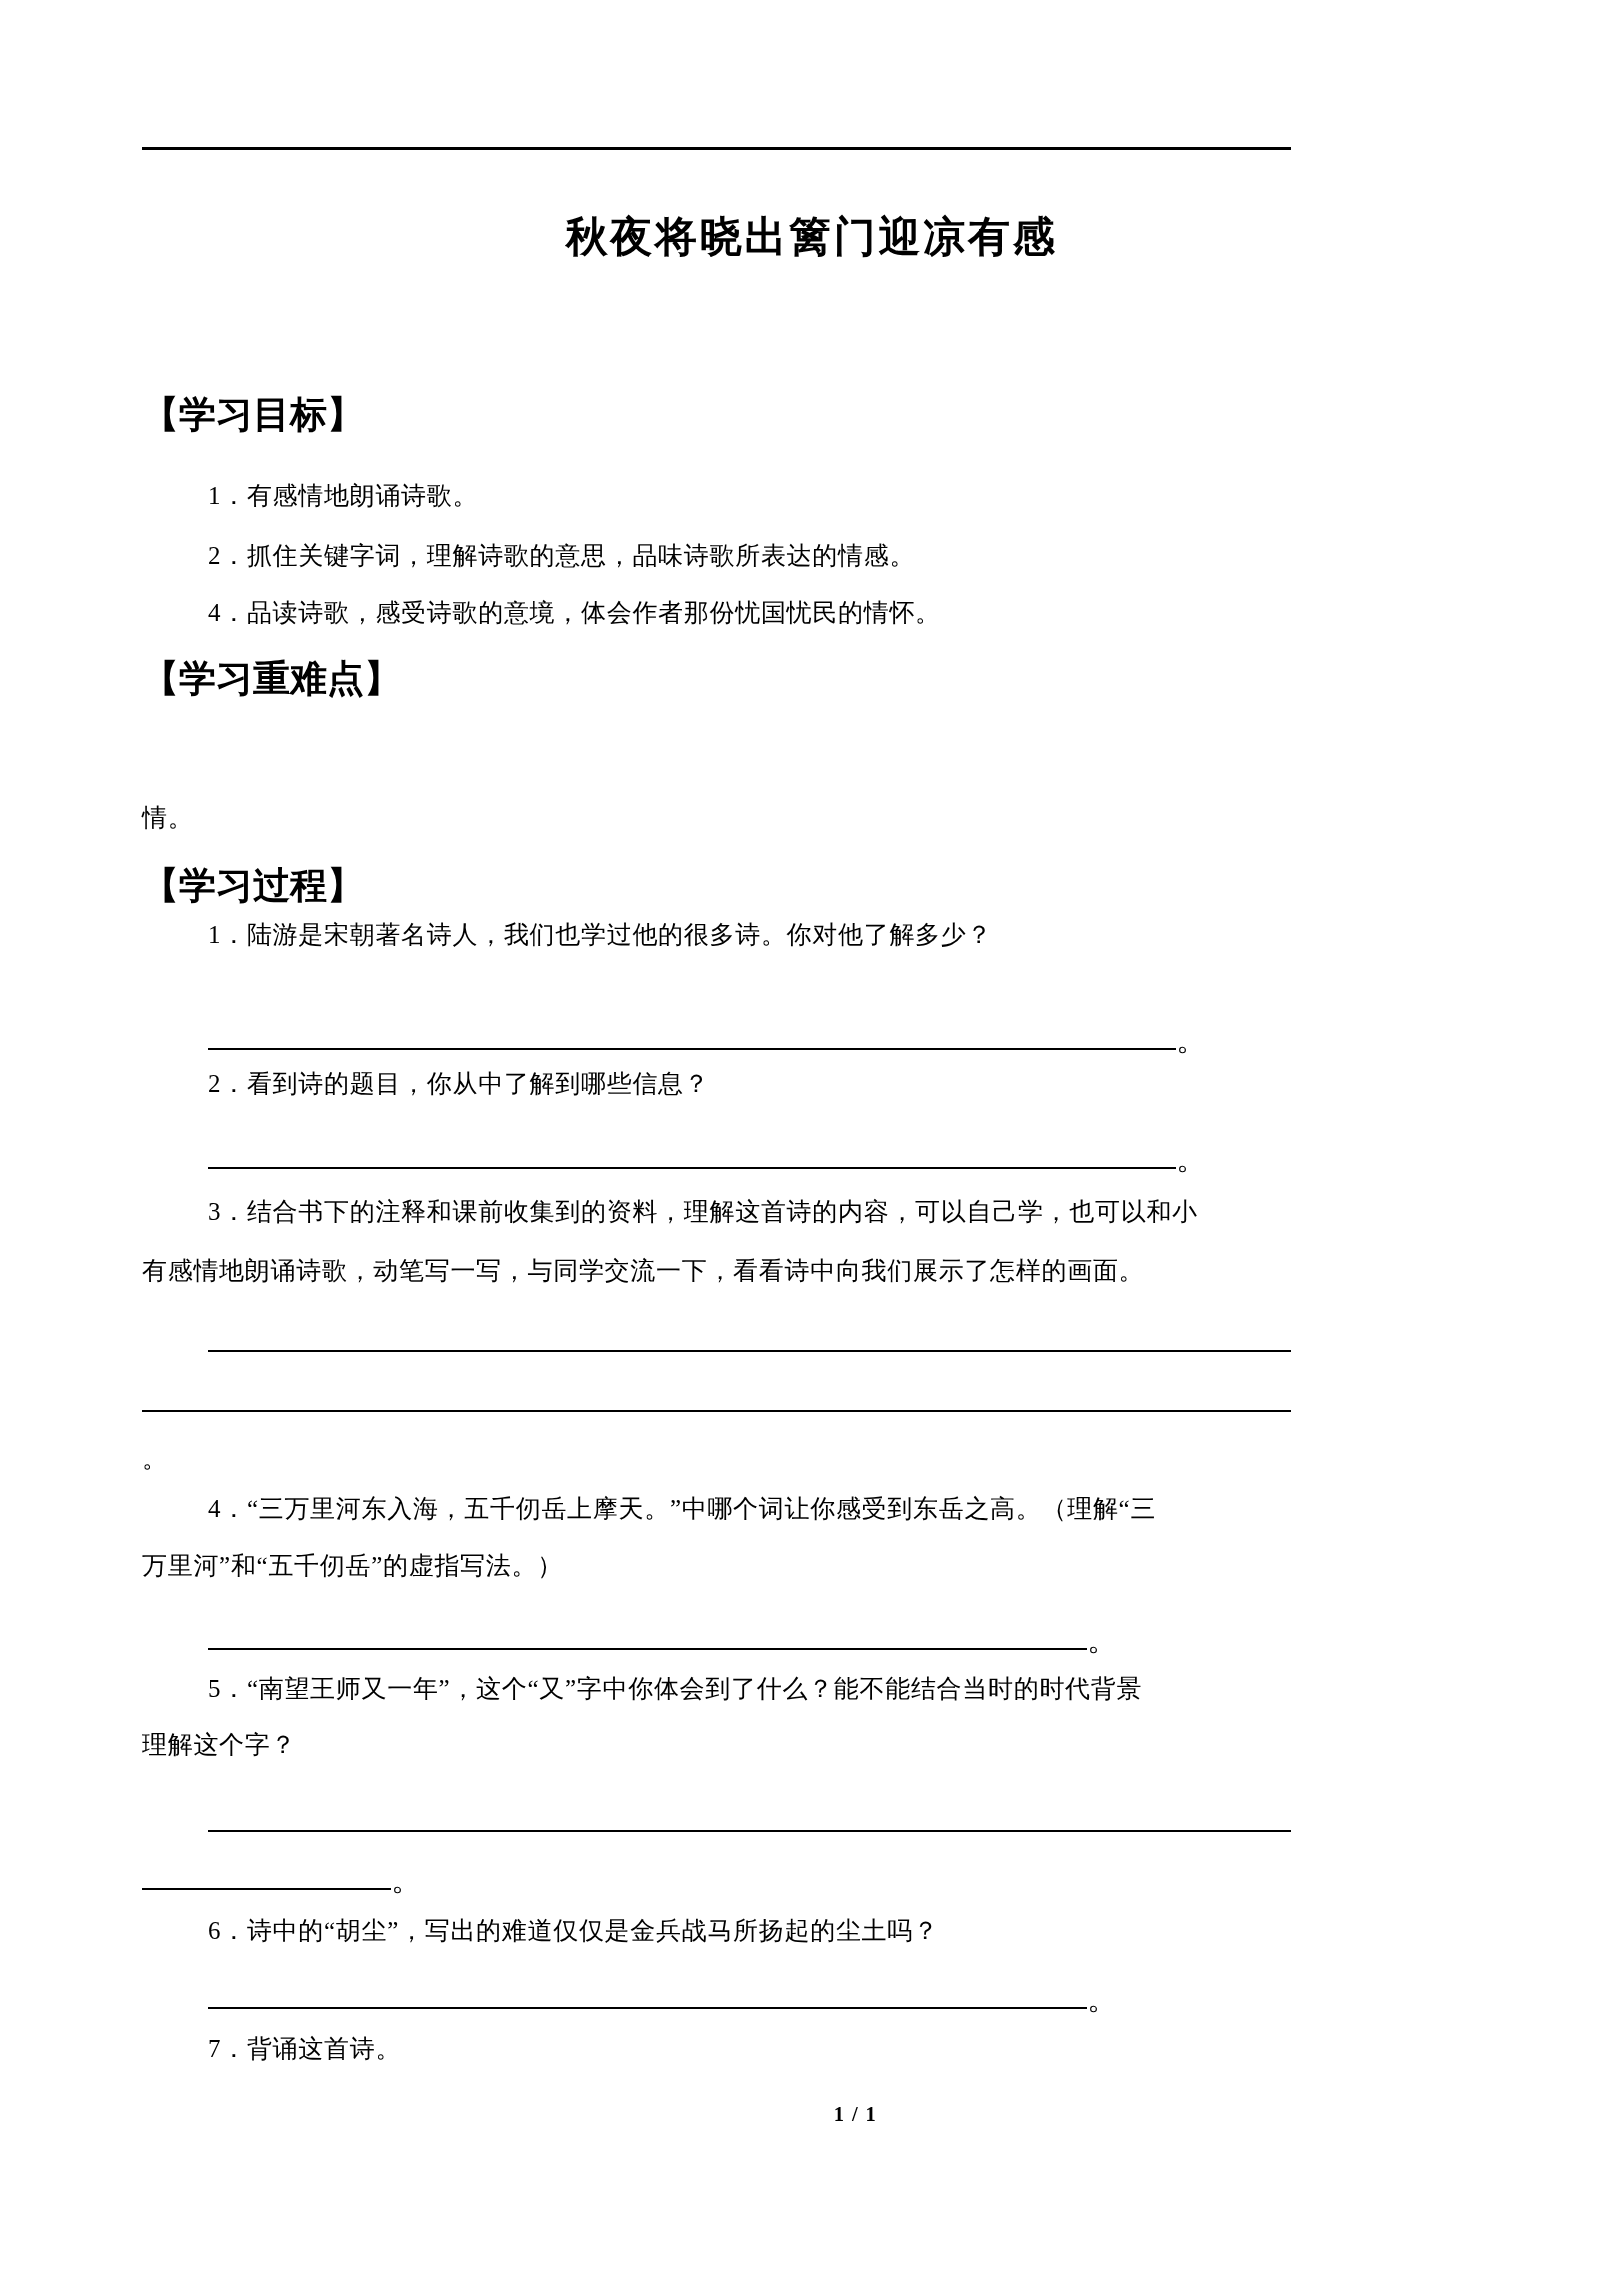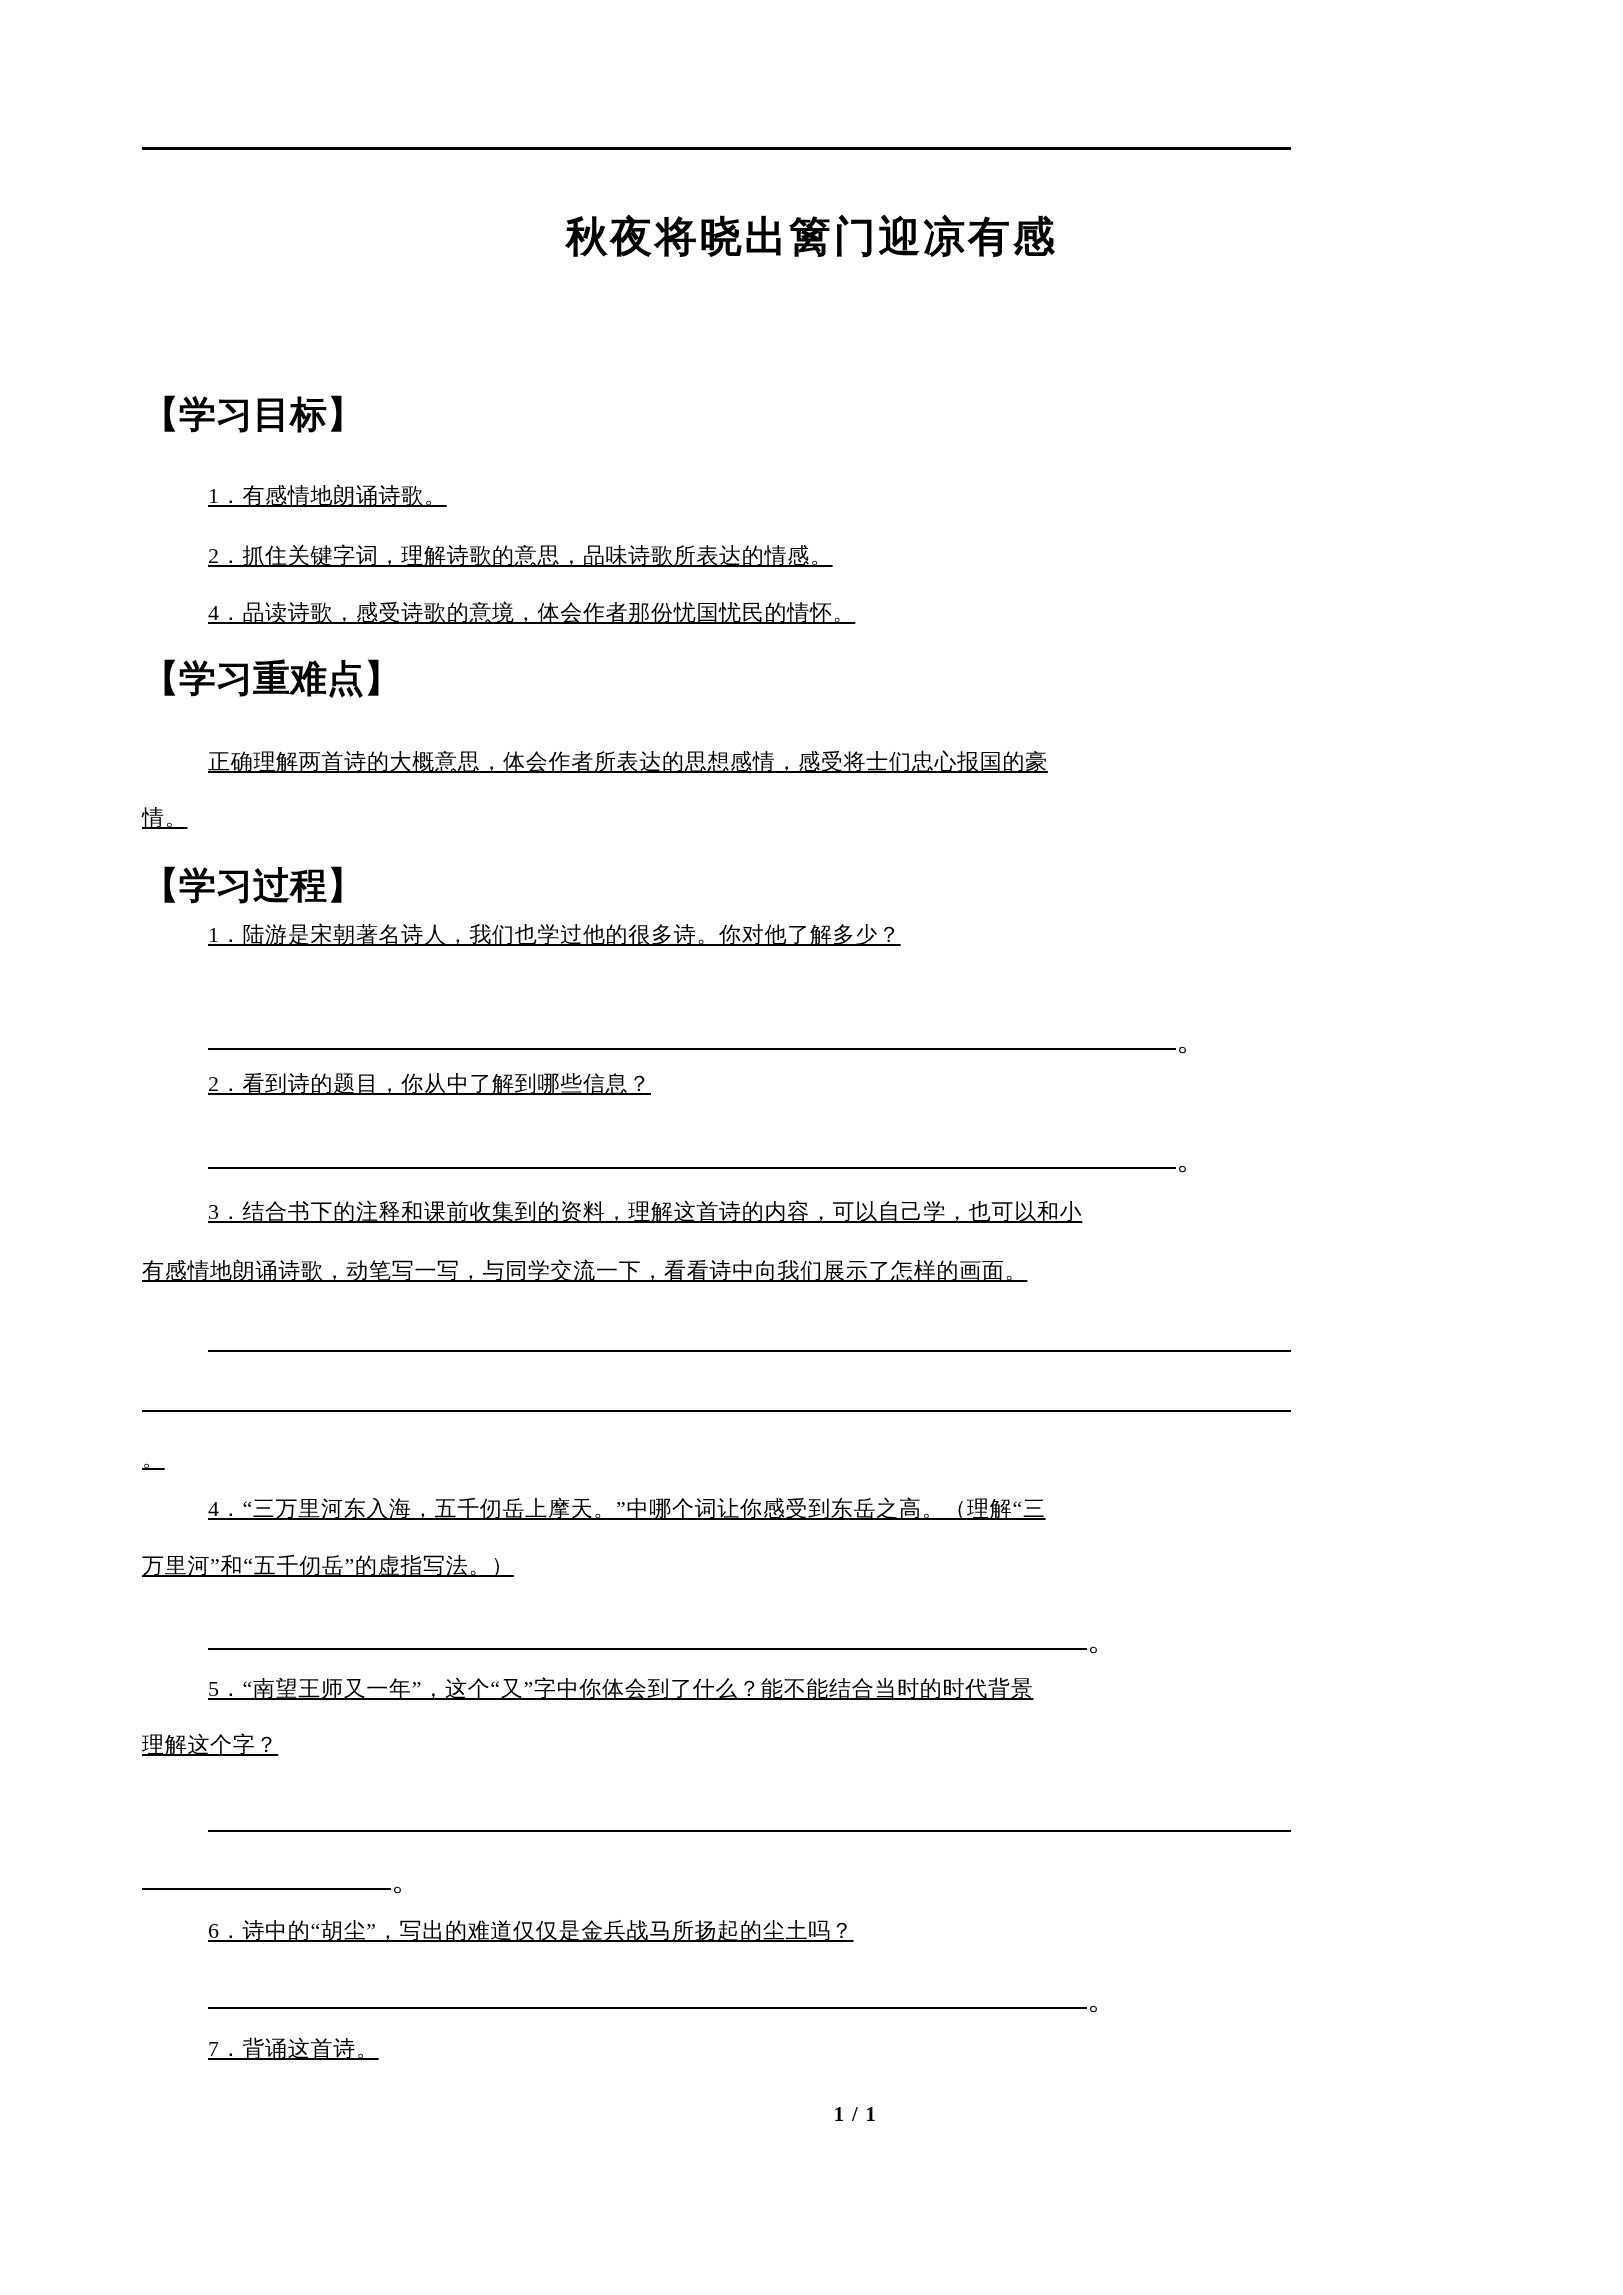--- a/index.html
+++ b/index.html
@@ -40,25 +40,24 @@
   .heading {
     position: absolute;
     left: 142px;
     font-size: 37px;
     font-weight: bold;
     line-height: 44px;
     white-space: nowrap;
   }
   .line {
     position: absolute;
-    font-size: 22px;
+    font-size: 25px;
     line-height: 38px;
     letter-spacing: 0.7px;
     white-space: nowrap;
-    text-decoration: underline;
   }
   .blank-row {
     position: absolute;
     font-size: 31px;
     line-height: 38px;
     white-space: nowrap;
   }
   .blank {
     display: inline-block;
     height: 34px;
@@ -89,21 +88,20 @@
   <div class="rule"></div>
 
   <h1 class="doc-title">秋夜将晓出篱门迎凉有感</h1>
 
   <div class="heading" style="top:393px">【学习目标】</div>
   <div class="line" style="left:208px; top:477px">1．有感情地朗诵诗歌。</div>
   <div class="line" style="left:208px; top:537px">2．抓住关键字词，理解诗歌的意思，品味诗歌所表达的情感。</div>
   <div class="line" style="left:208px; top:594px">4．品读诗歌，感受诗歌的意境，体会作者那份忧国忧民的情怀。</div>
 
   <div class="heading" style="top:657px">【学习重难点】</div>
-  <div class="line" style="left:208px; top:743px">正确理解两首诗的大概意思，体会作者所表达的思想感情，感受将士们忠心报国的豪</div>
   <div class="line" style="left:142px; top:799px">情。</div>
 
   <div class="heading" style="top:864px">【学习过程】</div>
 
   <div class="line" style="left:208px; top:916px">1．陆游是宋朝著名诗人，我们也学过他的很多诗。你对他了解多少？</div>
   <div class="blank-row" style="left:208px; top:1014px"><span class="blank w-answer"></span><span>。</span></div>
 
   <div class="line" style="left:208px; top:1065px">2．看到诗的题目，你从中了解到哪些信息？</div>
   <div class="blank-row" style="left:208px; top:1133px"><span class="blank w-answer"></span><span>。</span></div>
 

